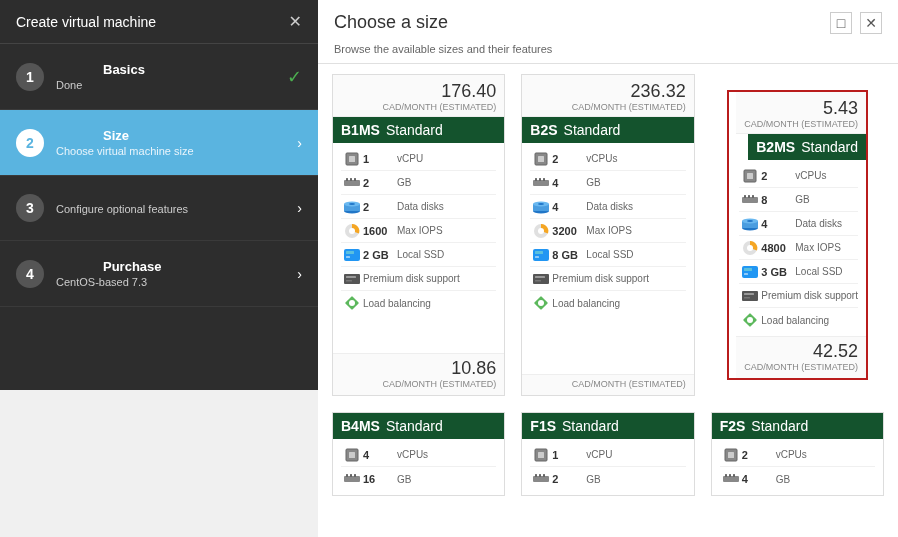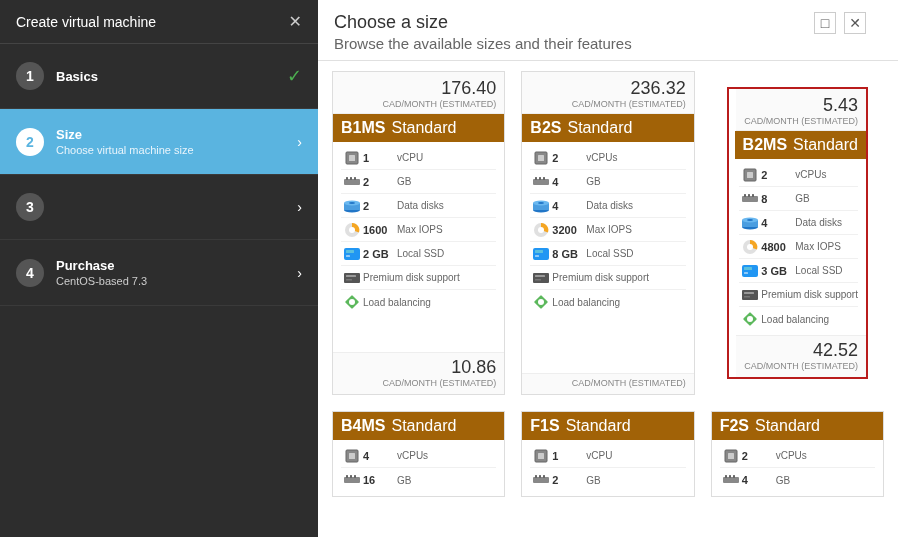--- a/index.html
+++ b/index.html
@@ -6,21 +6,21 @@
     body { width: 898px; height: 537px; overflow: hidden; background: #f0f0f0; display: flex; }
 
     
     .left-panel {
       width: 318px;
       background: #2d2d2d;
       color: #fff;
       display: flex;
       flex-direction: column;
       flex-shrink: 0;
-      height: 537px;
+      height: 390px;
     }
     .left-header {
       padding: 12px 16px;
       font-size: 14px;
       font-weight: 400;
       color: #fff;
       display: flex;
       justify-content: space-between;
       align-items: center;
       border-bottom: 1px solid #444;
@@ -64,20 +64,21 @@
       background: #fff;
       color: #5ab4e0;
     }
     .step-content {
       flex: 1;
     }
     .step-title {
       font-size: 13px;
       font-weight: 600;
       color: #fff;
+      margin-left: 47px;
     }
     .step-subtitle {
       font-size: 11px;
       color: #ccc;
       margin-top: 2px;
     }
     .step-item.active .step-subtitle {
       color: #e8f4fb;
     }
     .step-check {
@@ -94,35 +95,35 @@
     
     .right-panel {
       flex: 1;
       background: #fff;
       display: flex;
       flex-direction: column;
       height: 537px;
       overflow: hidden;
     }
     .right-header {
-      padding: 12px 32px 8px 16px;
+      padding: 12px 16px 8px 16px;
       border-bottom: 1px solid #e0e0e0;
       display: flex;
       justify-content: space-between;
       align-items: flex-start;
     }
     .right-header-title {
       font-size: 18px;
       font-weight: 300;
       color: #333;
     }
     .right-header-subtitle {
-      font-size: 15px;
+      font-size: 11px;
       color: #666;
-      margin-top: 2px;
+      margin-top: 10px;
     }
     .right-header-icons {
       display: flex;
       gap: 8px;
       align-items: center;
     }
     .icon-btn {
       width: 22px;
       height: 22px;
       display: flex;
@@ -167,24 +168,24 @@
       font-size: 18px;
       font-weight: 300;
       color: #333;
     }
     .price-label {
       font-size: 9px;
       color: #888;
       text-transform: uppercase;
     }
     .card-header {
-      background: #a16207;
+      background: #14532d;
       color: #fff;
       padding: 5px 8px;
-      font-size: 16px;
+      font-size: 14px;
       font-weight: 600;
       display: flex;
       gap: 6px;
     }
     .card-header .tier {
       font-weight: 700;
     }
     .card-header .standard {
       font-weight: 400;
     }
@@ -231,34 +232,36 @@
 <div class="left-panel">
   <div class="left-header">
     <span>Create virtual machine</span>
     <span class="left-header-close">✕</span>
   </div>
   <div class="step-list" id="step-list">
   <div class="step-item">
         <div class="step-number">1</div>
         <div class="step-content">
           <div class="step-title">Basics</div>
+          <div class="step-subtitle">Done</div>
         </div>
         <span class="step-check">✓</span>
       </div>
       <div class="step-item active">
         <div class="step-number">2</div>
         <div class="step-content">
           <div class="step-title">Size</div>
           <div class="step-subtitle">Choose virtual machine size</div>
         </div>
         <span class="step-chevron">›</span>
       </div>
       <div class="step-item">
         <div class="step-number">3</div>
         <div class="step-content">
+          <div class="step-subtitle">Configure optional features</div>
         </div>
         <span class="step-chevron">›</span>
       </div>
       <div class="step-item">
         <div class="step-number">4</div>
         <div class="step-content">
           <div class="step-title">Purchase</div>
           <div class="step-subtitle">CentOS-based 7.3</div>
         </div>
         <span class="step-chevron">›</span>

